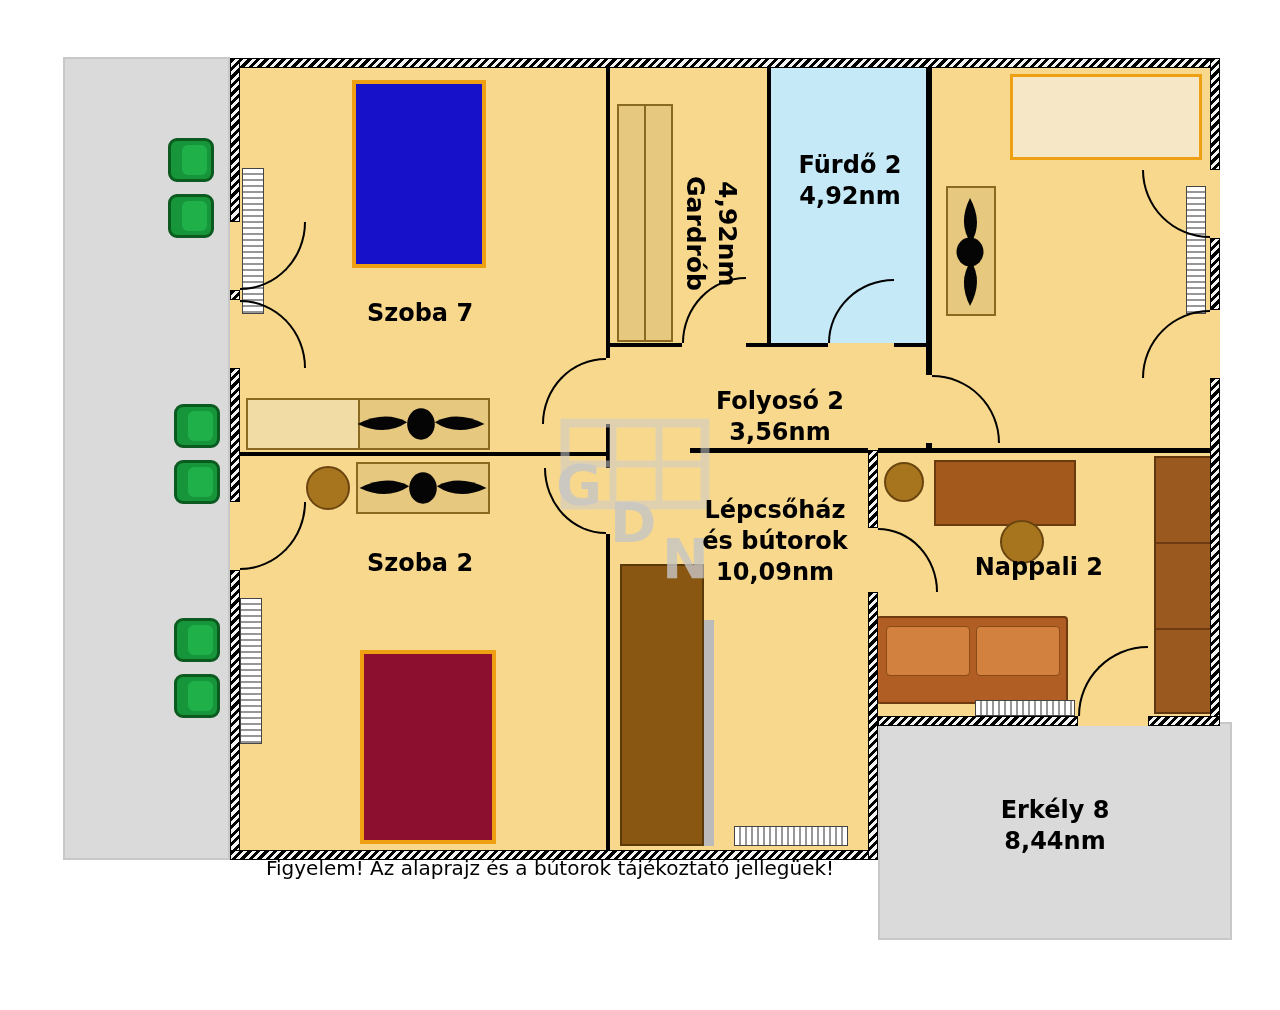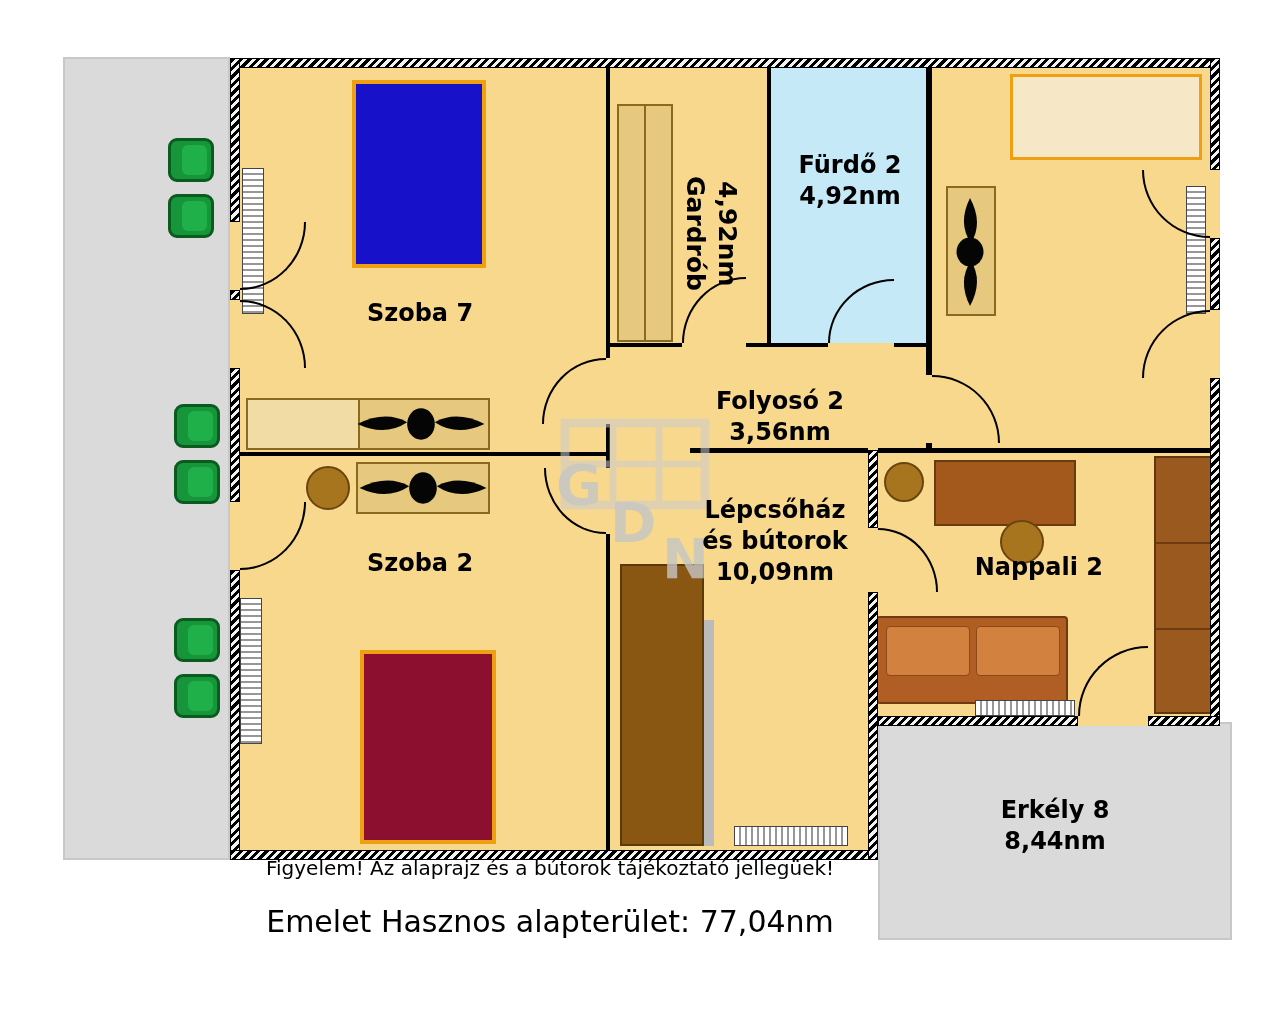--- a/index.html
+++ b/index.html
@@ -198,15 +198,14 @@
   </div>
   <div class="label" style="left:858px;top:552px;width:245px;text-align:right;">
     <div>Nappali 2</div>
   </div>
   <div class="label" style="left:935px;top:795px;width:240px;">
     <div>Erkély 8</div>
     <div>8,44nm</div>
   </div>
 
   <div class="footer-line" style="top:826px;font-size:20px;margin-top:30px;">Figyelem! Az alaprajz és a bútorok tájékoztató jellegüek!</div>
-  <div class="footer-line" style="top:904px;font-size:30px;">Emelet Hasznos alapterület: 77,04nm</div>
 
 </div>
 
 </body></html>

